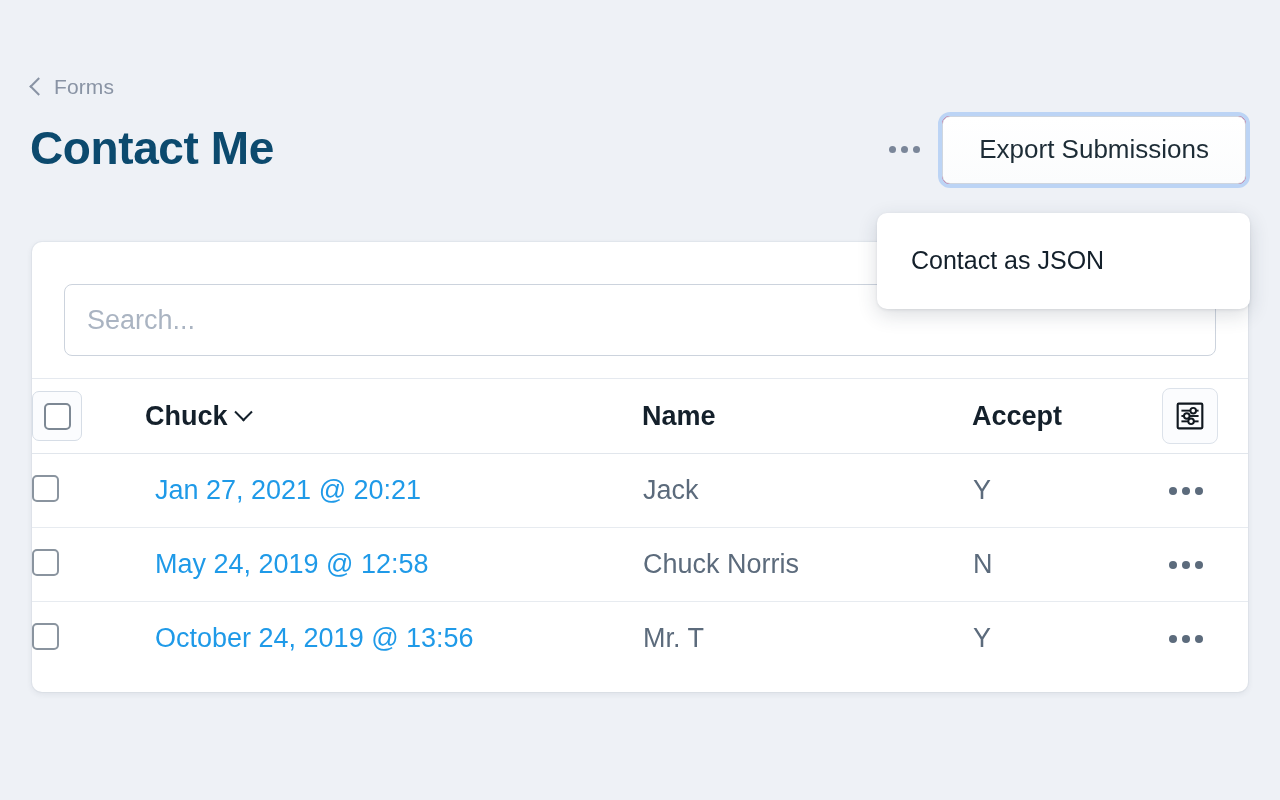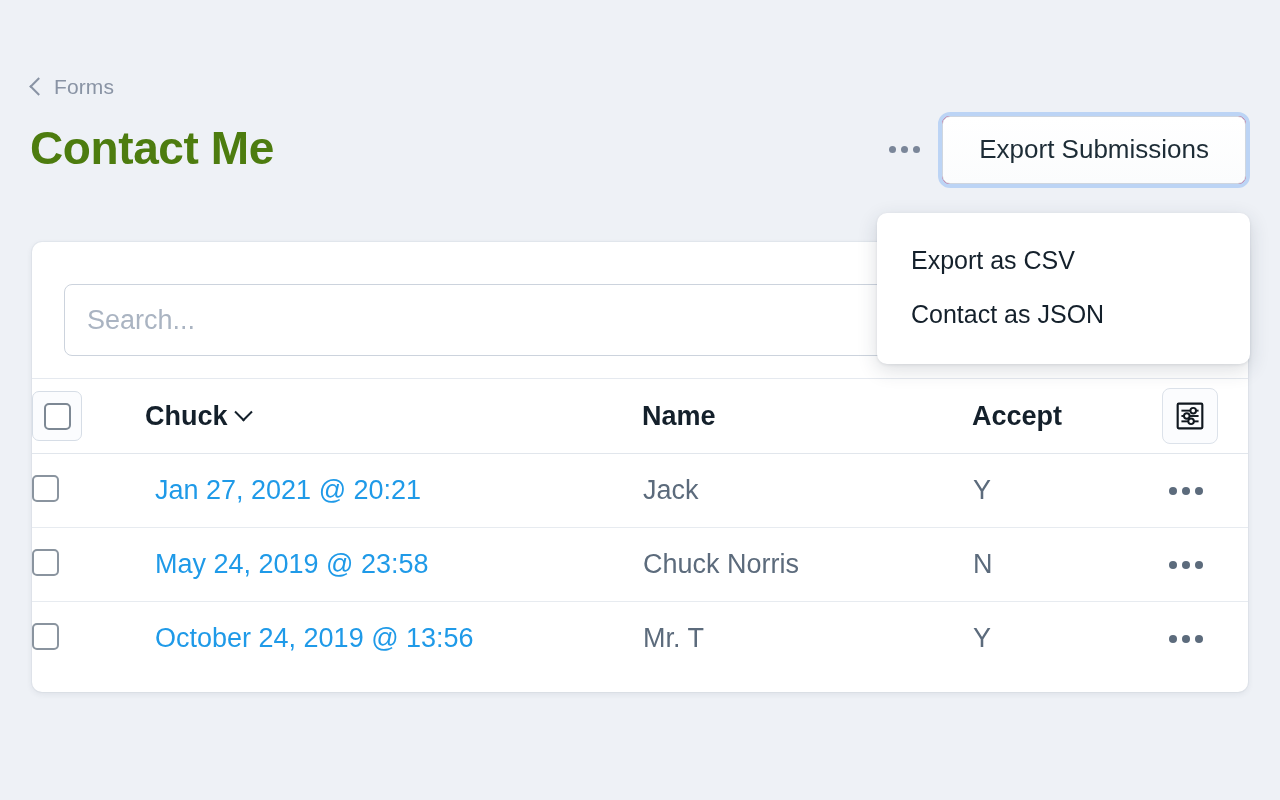--- a/index.html
+++ b/index.html
@@ -47,21 +47,21 @@
   }
   .breadcrumb-label { letter-spacing: .1px; }
 
   .page-title {
     position: absolute;
     left: 30px;
     top: 123px;
     margin: 0;
     font-size: 46px;
     font-weight: 700;
-    color: #4d7c0f;
+    color: #0c4a6e;
     letter-spacing: -0.4px;
     line-height: 1.1;
   }
 
   
   .header-actions {
     position: absolute;
     right: 30px;
     top: 112px;
     display: flex;
@@ -303,21 +303,20 @@
       <span class="dot"></span>
       <span class="dot"></span>
       <span class="dot"></span>
     </button>
     <div class="export-focus">
       <button class="export-btn">Export Submissions</button>
     </div>
   </div>
 
   <div class="dropdown">
-    <div class="dropdown-item">Export as CSV</div>
     <div class="dropdown-item">Contact as JSON</div>
   </div>
 
   <div class="card">
 
     <div class="search-wrap">
       <input class="search-input" type="text" placeholder="Search..." style="">
     </div>
 
     <table class="tbl">
@@ -380,21 +379,21 @@
               <span class="dot"></span>
             </button>
           </td>
         </tr>
 
         <tr class="tbody-row">
           <td class="check-cell">
             <input class="cbox plain" type="checkbox" style="">
           </td>
           <td>
-            <a class="date-link">May 24, 2019 @ 23:58</a>
+            <a class="date-link">May 24, 2019 @ 12:58</a>
           </td>
           <td class="name-cell">Chuck Norris</td>
           <td class="accept-cell">N</td>
           <td>
             <button class="row-kebab">
               <span class="dot"></span>
               <span class="dot"></span>
               <span class="dot"></span>
             </button>
           </td>

